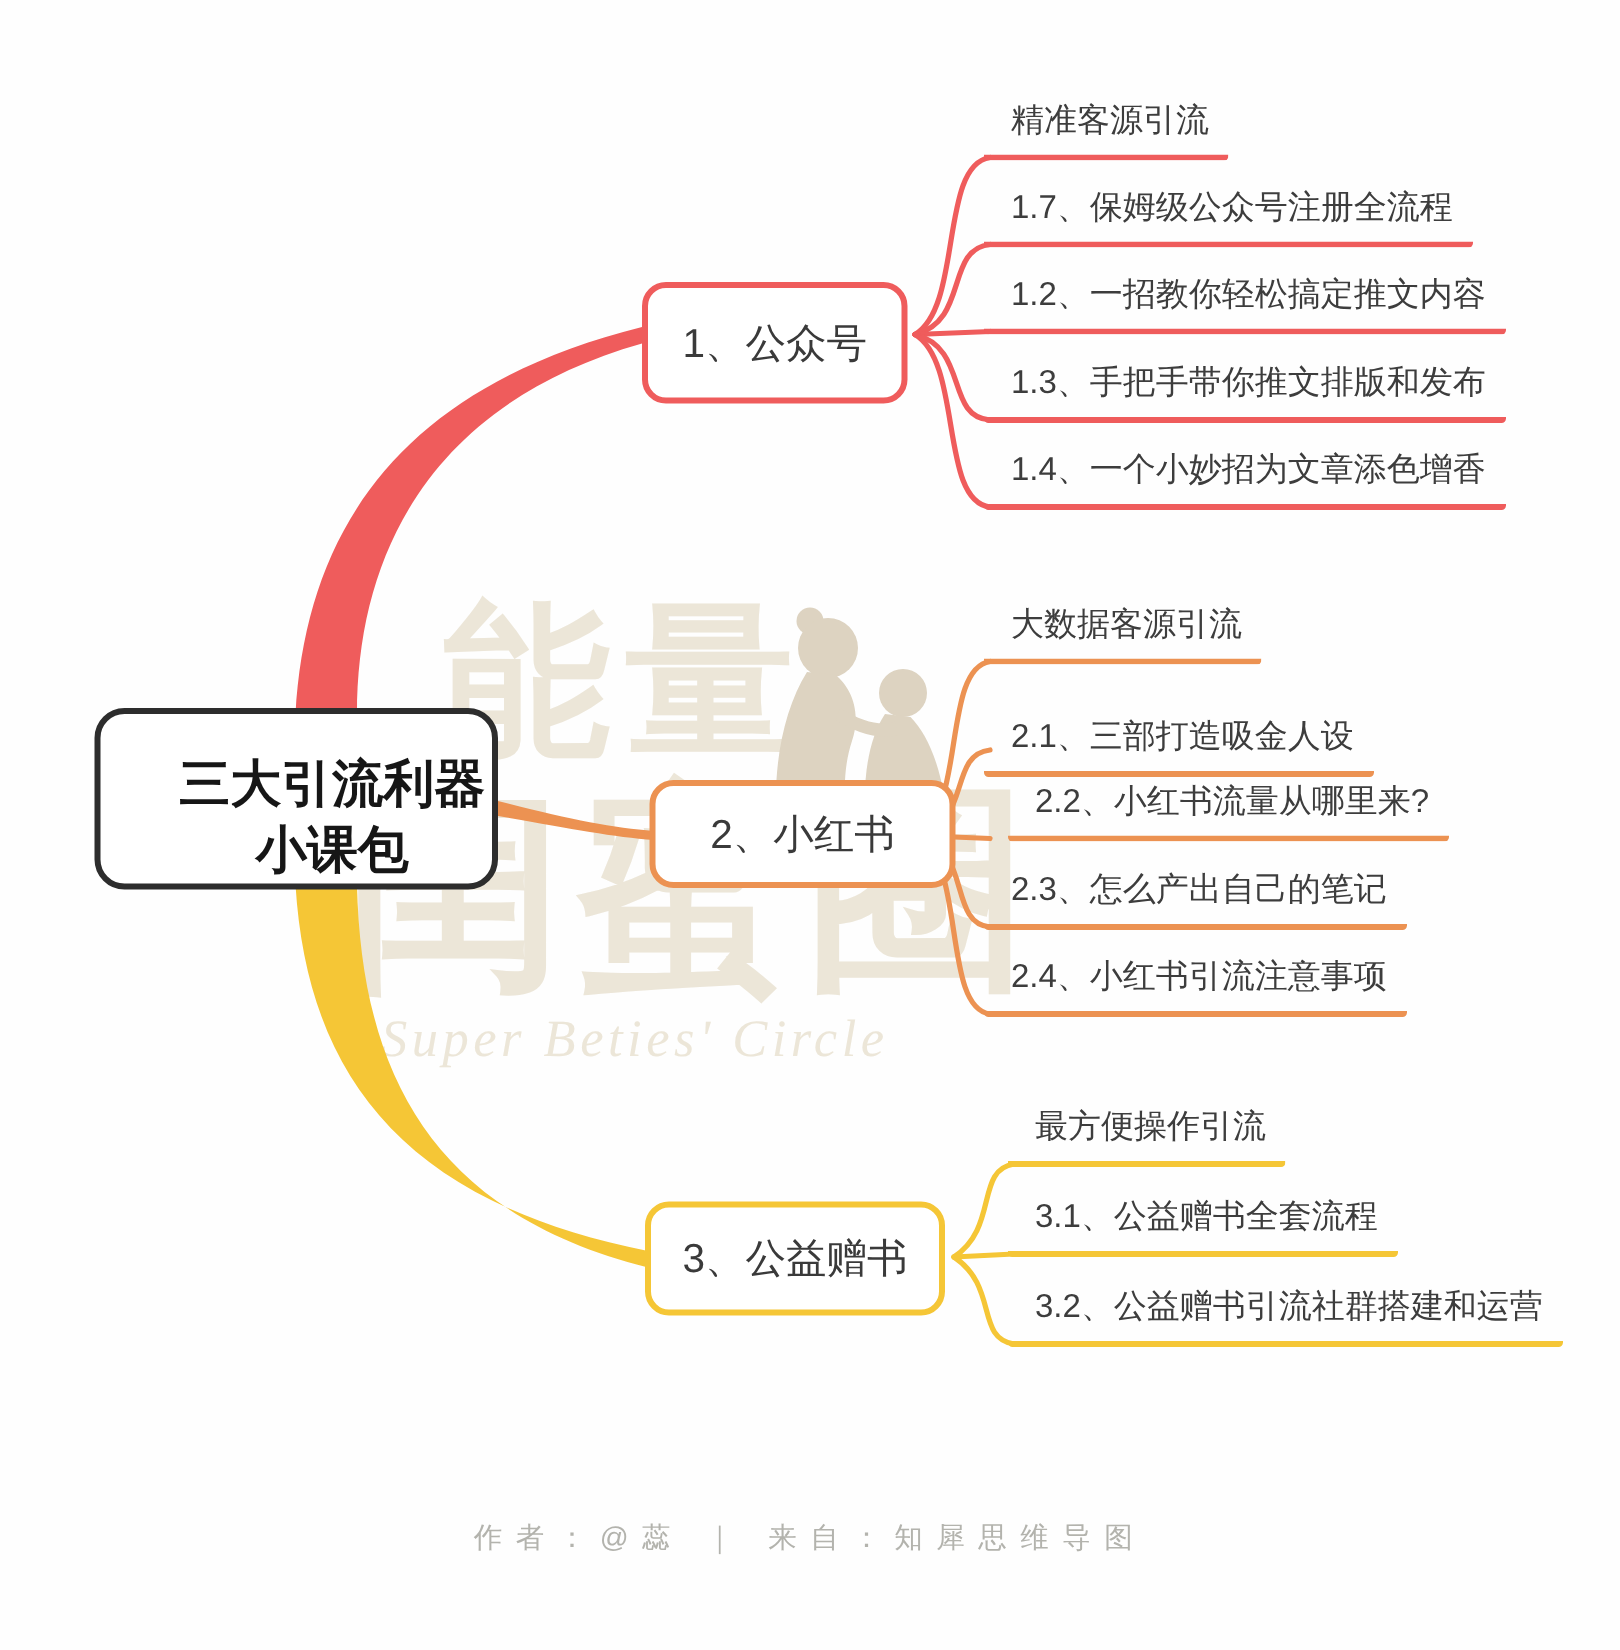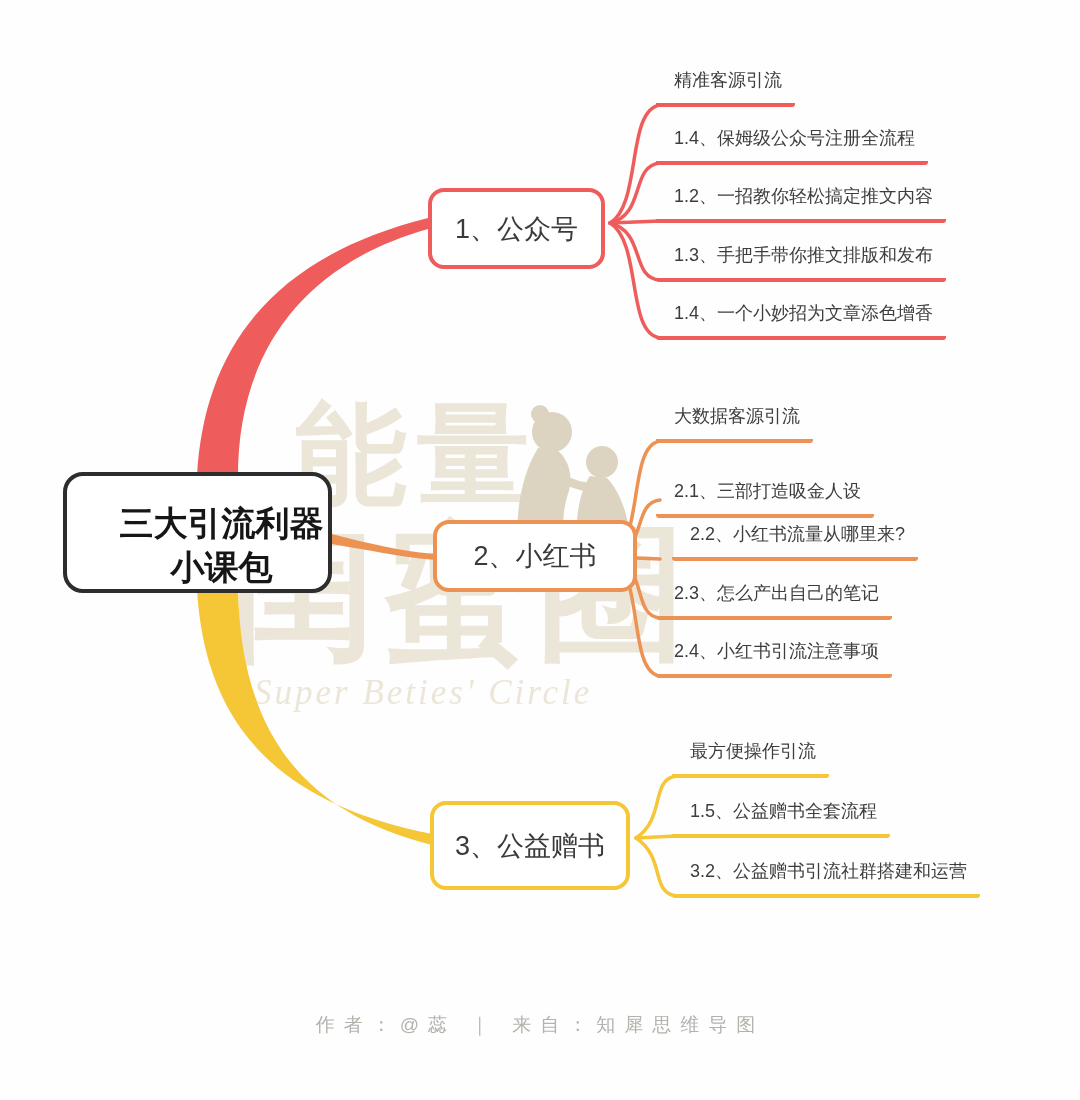--- a/index.html
+++ b/index.html
@@ -50,26 +50,26 @@
     white-space:nowrap;
     padding-left:48px;
   }
   .branch{
     position:absolute;z-index:2;background:#fff;border:4px solid;border-radius:16px;
     display:flex;align-items:center;justify-content:center;
     font-size:27px;color:var(--node_text);white-space:nowrap;
   }
   .b1{left:428px;top:188px;width:177px;height:81px;border-color:var(--red);}
   .b2{left:433px;top:520px;width:204px;height:72px;border-color:var(--orange);text-align:center;}
-  .b3{left:430px;top:801px;width:200px;height:89px;border-color:var(--yellow);}
+  .b3{left:430px;top:801px;width:200px;height:76px;border-color:var(--yellow);}
 
   
   .sub{
     position:absolute;z-index:2;
-    font-size:18px;line-height:30px;padding:0 13px 8px 18px;
+    font-size:22px;line-height:30px;padding:0 13px 8px 18px;
     border-bottom:4px solid;border-radius:3px;
     white-space:nowrap;color:var(--row_text);
   }
   .sub.red{border-color:var(--red);}
   .sub.orange{border-color:var(--orange);}
   .sub.yellow{border-color:var(--yellow);}
 
   
   .footer{
     position:absolute;left:0;right:0;top:1012px;z-index:2;
@@ -130,30 +130,30 @@
   <div class="center-node">
     <div>三大引流利器</div>
     <div>小课包</div>
   </div>
 
   <div class="branch b1">1、公众号</div>
   <div class="branch b2">2、小红书</div>
   <div class="branch b3">3、公益赠书</div>
 
   <div class="sub red" style="left:656px;top:65px">精准客源引流</div>
-  <div class="sub red" style="left:656px;top:123px">1.4、保姆级公众号注册全流程</div>
+  <div class="sub red" style="left:656px;top:123px">1.7、保姆级公众号注册全流程</div>
   <div class="sub red" style="left:656px;top:181px">1.2、一招教你轻松搞定推文内容</div>
   <div class="sub red" style="left:656px;top:240px">1.3、手把手带你推文排版和发布</div>
   <div class="sub red" style="left:656px;top:298px">1.4、一个小妙招为文章添色增香</div>
 
   <div class="sub orange" style="left:656px;top:401px">大数据客源引流</div>
   <div class="sub orange" style="left:656px;top:476px">2.1、三部打造吸金人设</div>
   <div class="sub orange" style="left:672px;top:519px">2.2、小红书流量从哪里来?</div>
   <div class="sub orange" style="left:656px;top:578px">2.3、怎么产出自己的笔记</div>
   <div class="sub orange" style="left:656px;top:636px">2.4、小红书引流注意事项</div>
 
   <div class="sub yellow" style="left:672px;top:736px">最方便操作引流</div>
-  <div class="sub yellow" style="left:672px;top:796px">1.5、公益赠书全套流程</div>
+  <div class="sub yellow" style="left:672px;top:796px">3.1、公益赠书全套流程</div>
   <div class="sub yellow" style="left:672px;top:856px">3.2、公益赠书引流社群搭建和运营</div>
 
   <div class="footer">作者：@蕊 ｜ 来自：知犀思维导图</div>
 
 </div>
 
 </body></html>

